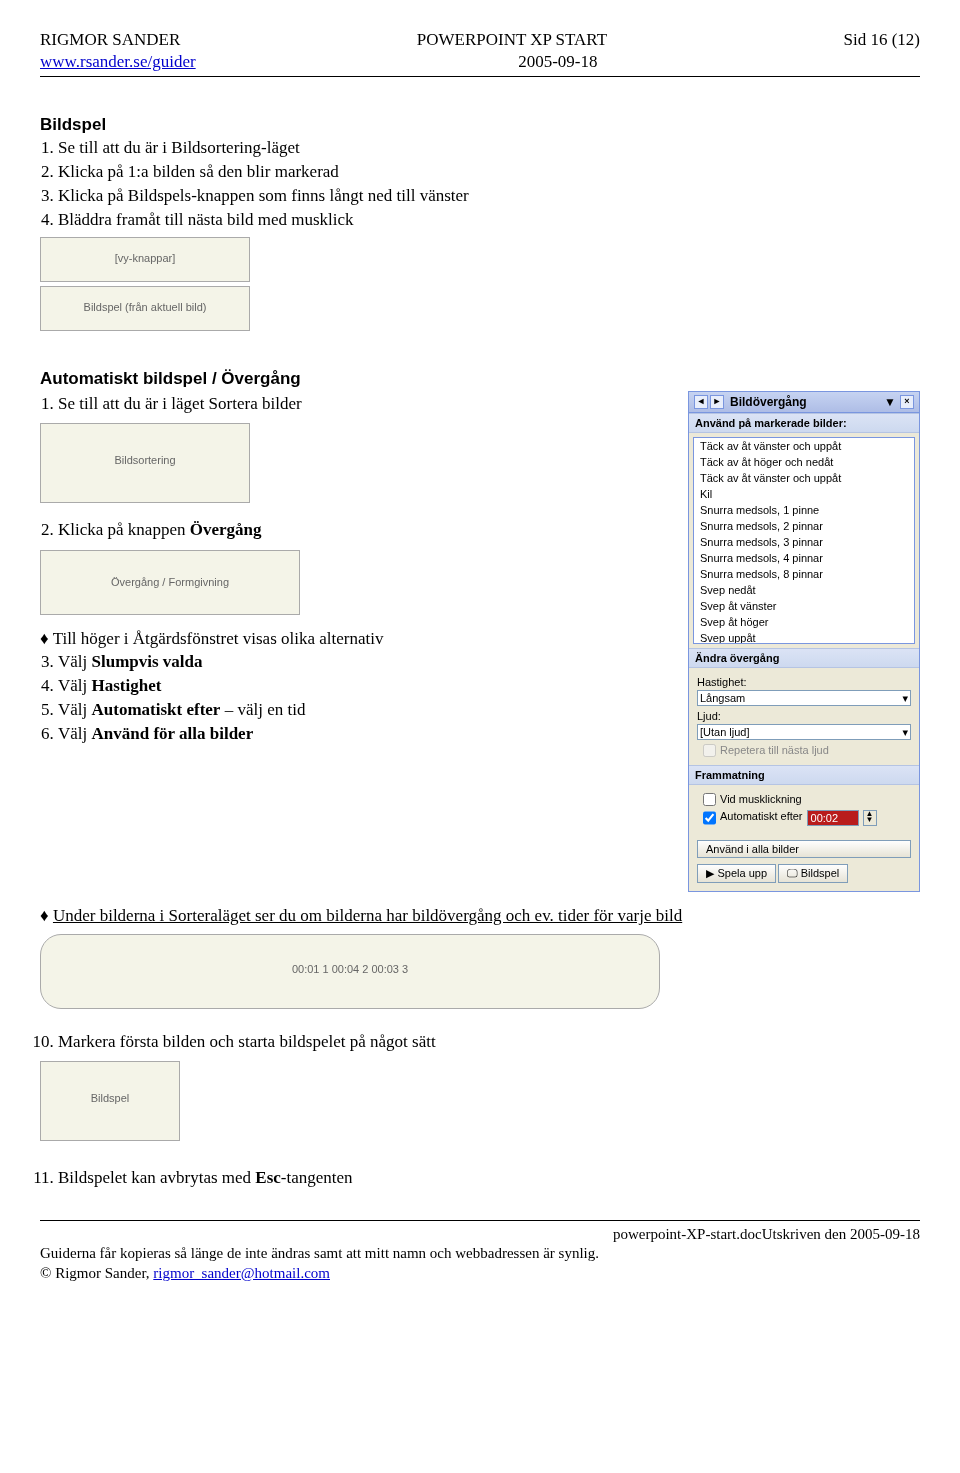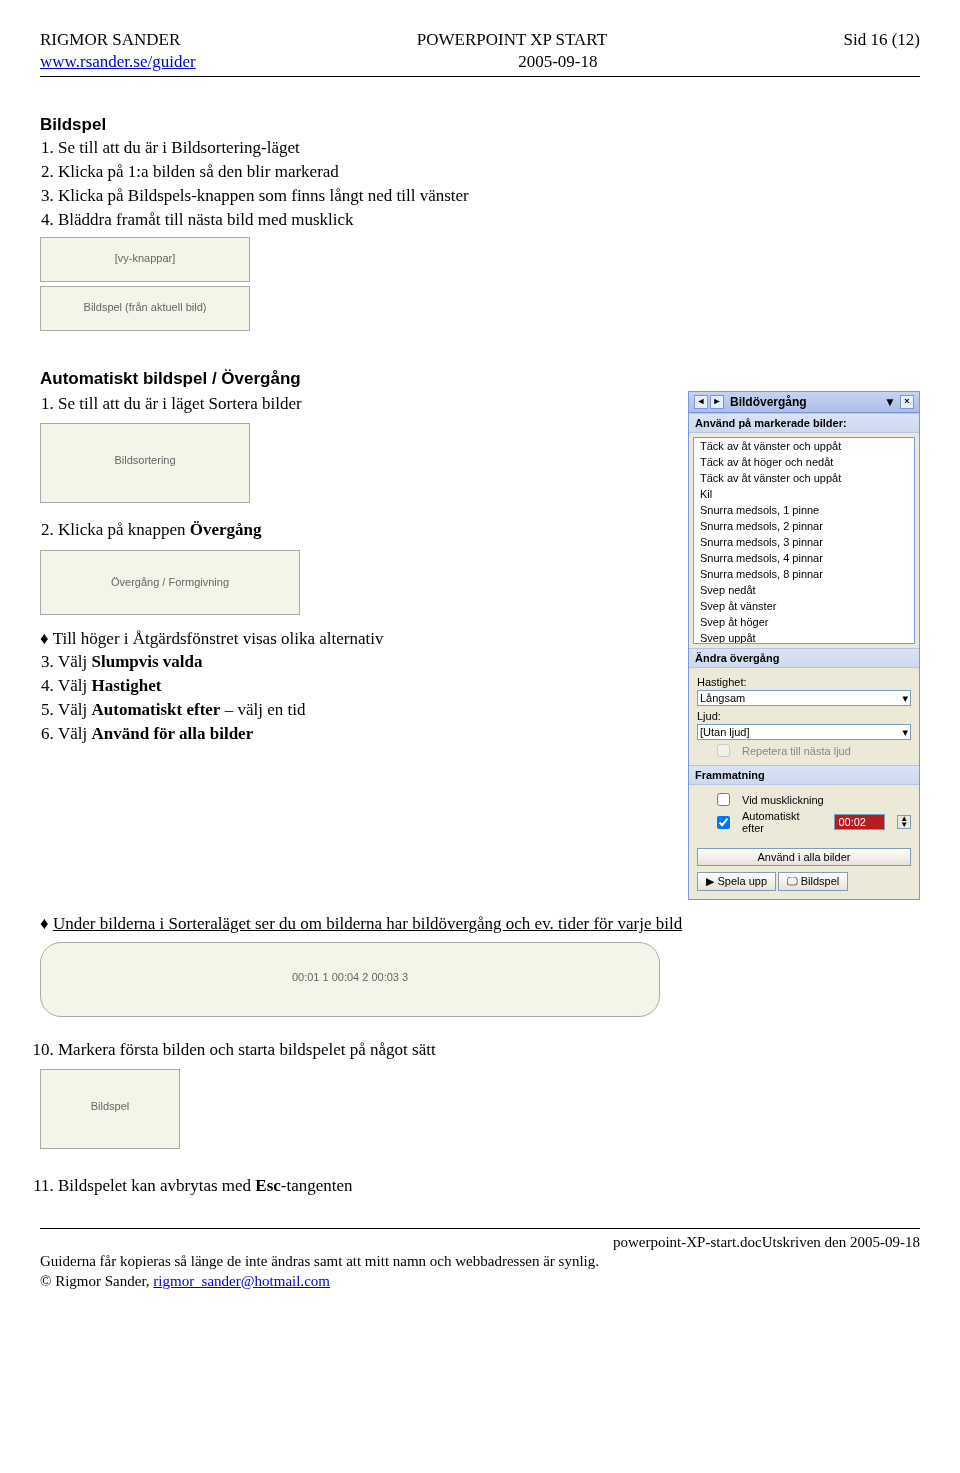--- a/index.html
+++ b/index.html
@@ -62,21 +62,21 @@
   }
   .tp-list { background: #fff; border: 1px solid #7a96df; margin: 4px; height: 205px; overflow-y: scroll; }
   .tp-list div { padding: 2px 6px; white-space: nowrap; }
   .tp-form { padding: 4px 8px; }
   .tp-form .row { margin: 4px 0; }
   .tp-form label { display: block; margin-bottom: 2px; }
   .tp-form select, .tp-form .fakeselect {
     width: 100%; font-size: 11px; border: 1px solid #7f9db9; background: #fff;
     padding: 1px 2px; box-sizing: border-box; font-family: Tahoma, Arial, sans-serif;
   }
-  .tp-form .check { display: flex; align-items: center; gap: 12px; margin-left: 20px; }
+  .tp-form .check { display: flex; gap: 4px; margin-left: 6px; }
   .tp-form .check input { margin: 0; }
   .tp-form .timebox { width: 44px; background: #b91c1c; color: #fff; border: 1px solid #7f9db9; padding: 1px 3px; font-size: 11px; display:inline-block; }
   .tp-form .spinner { display:inline-block; width:12px; border:1px solid #7f9db9; font-size:8px; line-height:6px; text-align:center; vertical-align: top; }
   .tp-btn {
     display: inline-block;
     border: 1px solid #7f9db9;
     background: linear-gradient(#fefefe, #e6e3d6);
     padding: 2px 8px; font-size: 11px; cursor: default;
   }
   .tp-btn-row { margin: 6px 8px 8px 8px; display: flex; gap: 2px; }
@@ -192,21 +192,21 @@
         <span>Vid musklickning</span>
       </div>
       <div class="row check">
         <input type="checkbox" checked="" style="">
         <span>Automatiskt efter</span>
         <span class="timebox">00:02</span>
           <span class="spinner">▲<br>▼</span>
       </div>
     </div>
     <div style="padding:6px 8px 0 8px;">
-      <span class="tp-btn" style="width:100%;box-sizing:border-box;display:block;text-align:center;">Använd i alla bilder</span>
+      <span class="tp-btn" style="width:100%;box-sizing:border-box;display:block;text-align:left;">Använd i alla bilder</span>
     </div>
     <div class="tp-btn-row">
       <span class="tp-btn">▶ <span>Spela upp</span></span>
       <span class="tp-btn">🖵 <span>Bildspel</span></span>
     </div>
   </div>
 </div>
 
 <div style="height:14px;"></div>
 <ul class="diamond">

